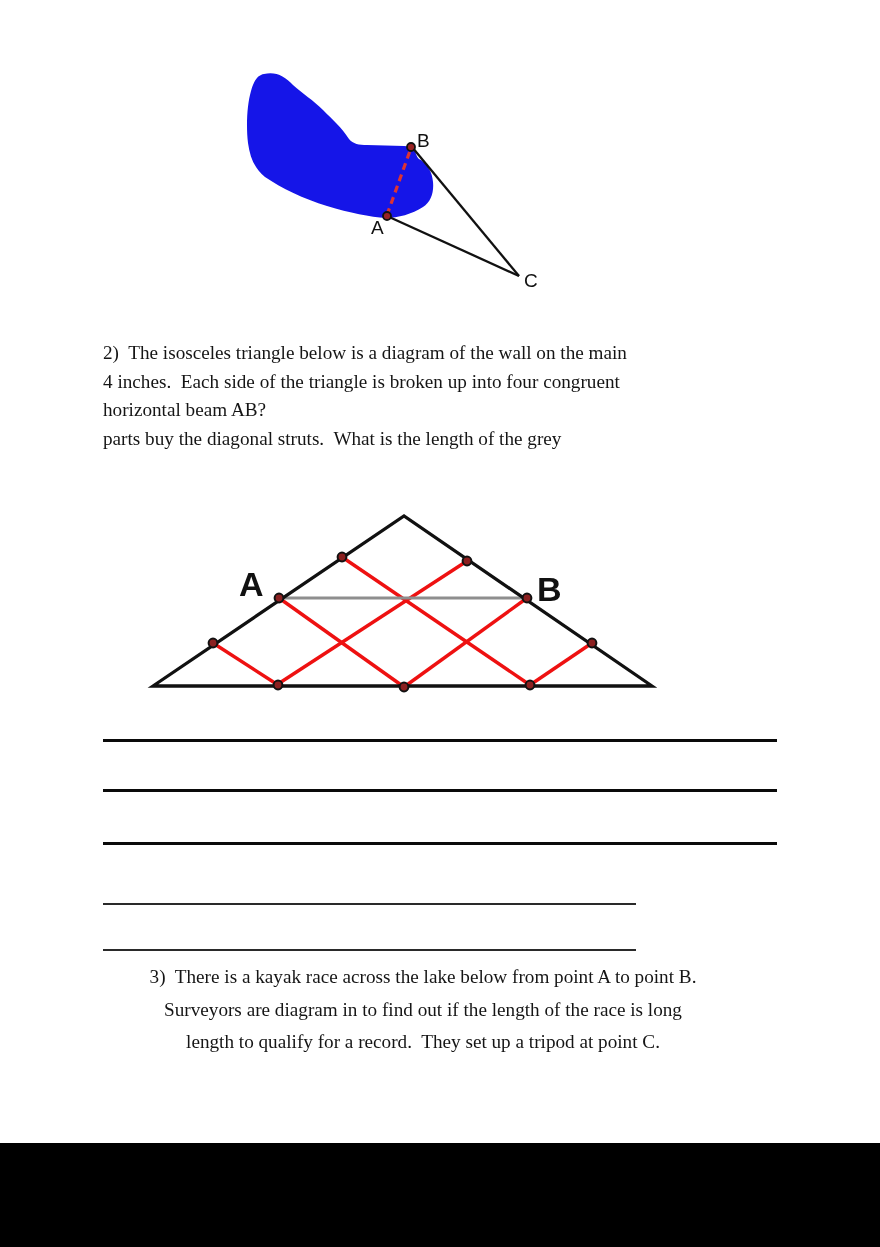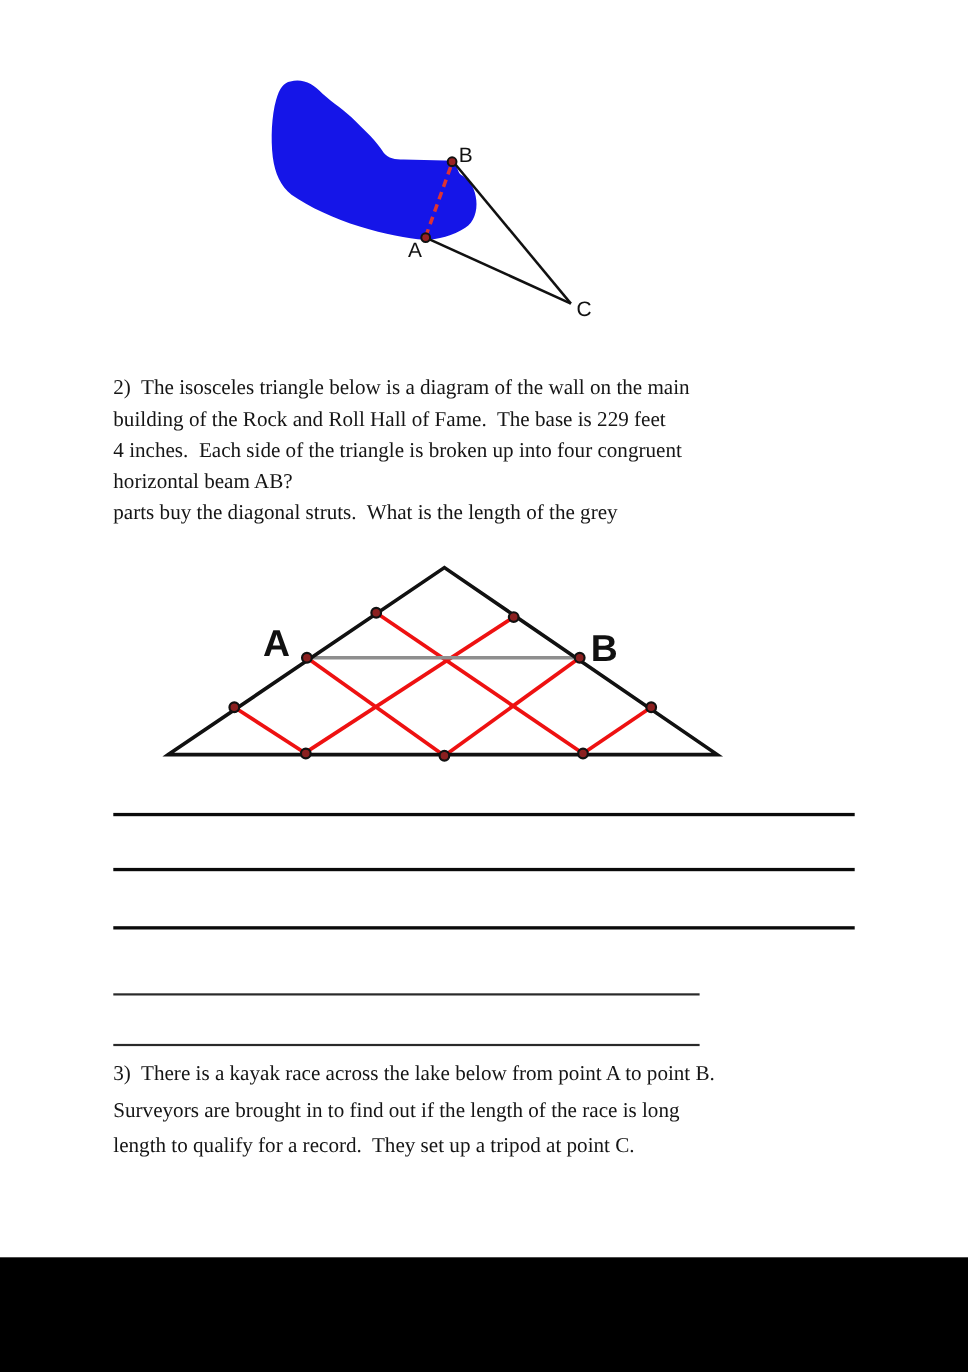--- a/index.html
+++ b/index.html
@@ -14,21 +14,21 @@
   .figure { position: absolute; }
   .textblock { position: absolute; color: #151515; }
   .textblock .tline {
     white-space: pre;
     font-size: 19.2px;
     color: #151515;
   }
   .q2 { left: 103px; top: 339px; width: 600px; }
   .q2 .tline { line-height: 28.6px; }
   .q3 { left: 103px; top: 961px; width: 640px; }
-  .q3 .tline { line-height: 32.6px; }
+  .q3 .tline { line-height: 32.6px; text-align: center; }
   .answer-line { position: absolute; background: #0a0a0a; }
   .answer-line.thick { left: 103px; width: 674px; height: 3px; }
   .answer-line.thin  { left: 103px; width: 533px; height: 2px; background: #2a2a2a; }
   .footer-bar {
     position: absolute;
     left: 0; top: 1143px;
     width: 880px; height: 104px;
     background: #000000;
   }
   svg text.pt-label {
@@ -70,21 +70,20 @@
     <line x1="387" y1="215" x2="411" y2="148" stroke="#dd3333" stroke-width="3.2" stroke-dasharray="7 5"></line>
     <circle cx="387" cy="216" r="4" fill="#992222" stroke="#111111" stroke-width="1.8"></circle>
     <circle cx="411" cy="147" r="4" fill="#992222" stroke="#111111" stroke-width="1.8"></circle>
     <text class="pt-label" x="371" y="234">A</text>
     <text class="pt-label" x="417" y="147">B</text>
     <text class="pt-label" x="524" y="287">C</text>
   </svg>
 
   <div class="textblock q2">
     <div class="tline">2)  The isosceles triangle below is a diagram of the wall on the main</div>
-    <div class="tline">building of the Rock and Roll Hall of Fame.  The base is 229 feet</div>
     <div class="tline">4 inches.  Each side of the triangle is broken up into four congruent</div>
     <div class="tline">horizontal beam AB?</div>
     <div class="tline">parts buy the diagonal struts.  What is the length of the grey</div>
   </div>
 
   <svg class="figure" style="left:140px; top:495px;" width="535" height="212" viewBox="140 495 535 212">
 
     <g stroke="#ee1111" stroke-width="3.4">
       <line x1="213" y1="643" x2="278" y2="685"></line>
       <line x1="278" y1="684" x2="467" y2="561"></line>
@@ -114,19 +113,19 @@
   </svg>
 
   <div class="answer-line thick" style="top:739px;"></div>
   <div class="answer-line thick" style="top:789px;"></div>
   <div class="answer-line thick" style="top:842px;"></div>
   <div class="answer-line thin" style="top:903px;"></div>
   <div class="answer-line thin" style="top:949px;"></div>
 
   <div class="textblock q3">
     <div class="tline">3)  There is a kayak race across the lake below from point A to point B.</div>
-    <div class="tline">Surveyors are brought in to find out if the length of the race is long</div>
+    <div class="tline">Surveyors are diagram in to find out if the length of the race is long</div>
     <div class="tline">length to qualify for a record.  They set up a tripod at point C.</div>
   </div>
 
   <div class="footer-bar"></div>
 
 </div>
 
 </body></html>

